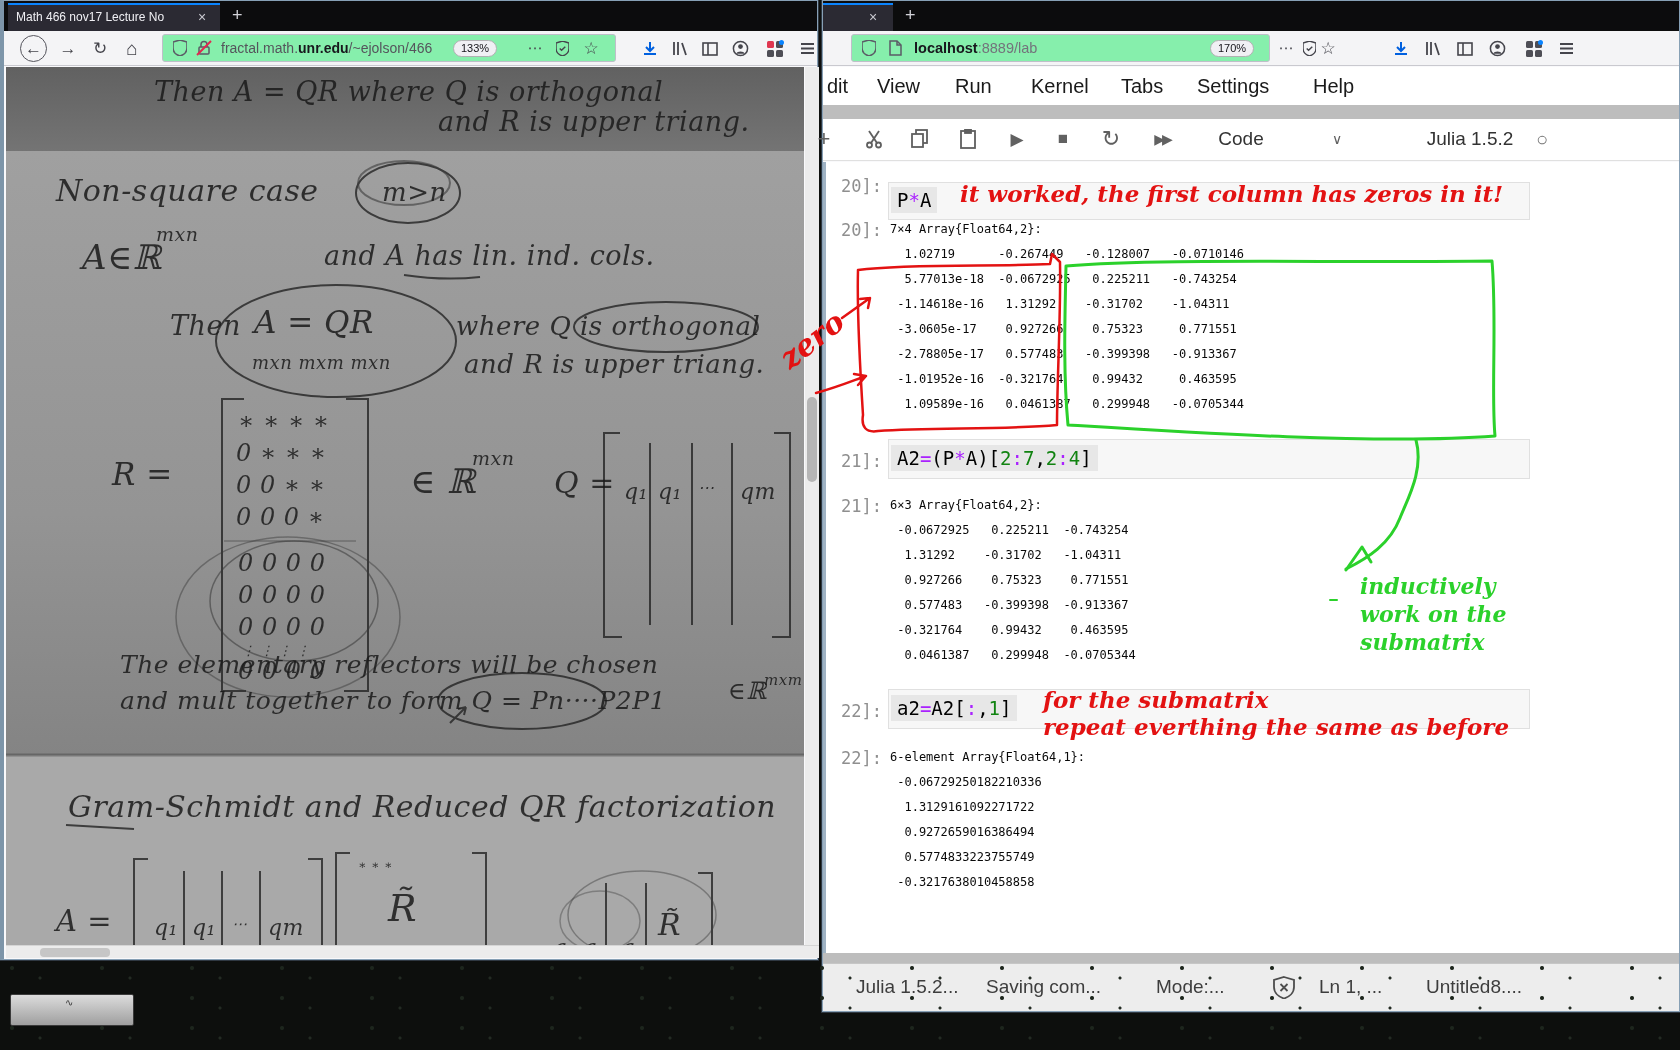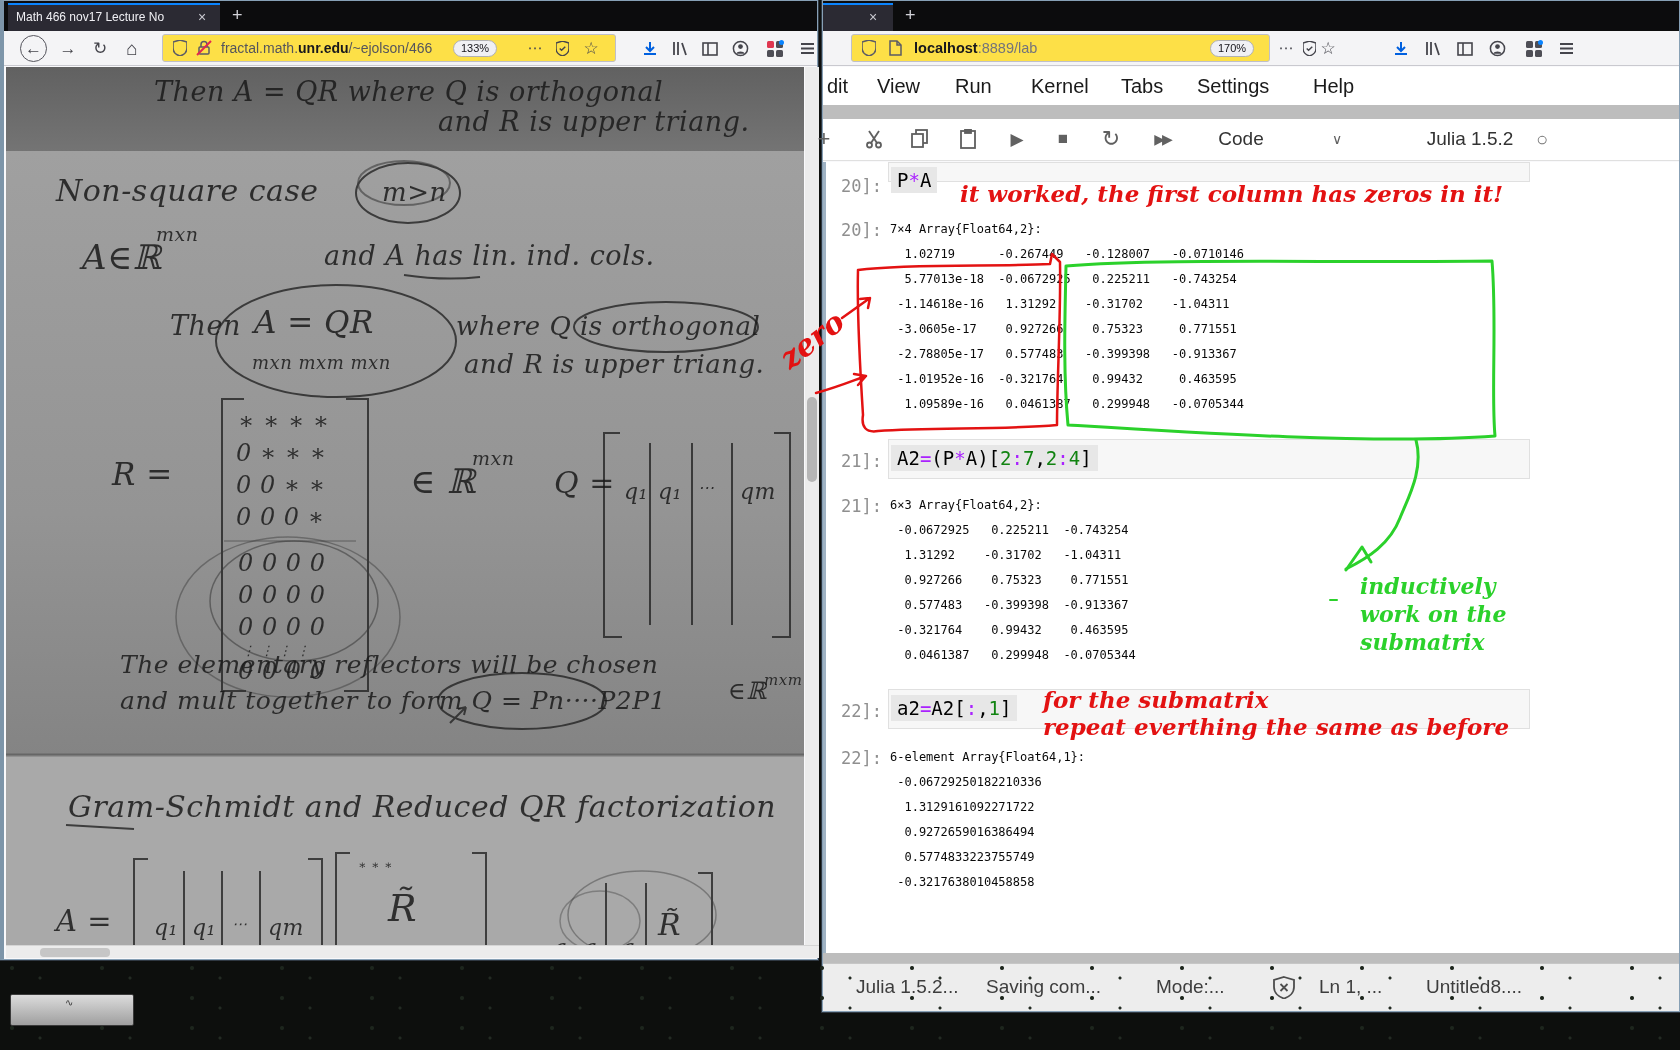--- a/index.html
+++ b/index.html
@@ -7,21 +7,21 @@
   body{position:relative;background:#0d0f0d;font-family:"Liberation Sans",sans-serif}
   .desktop-noise{position:absolute;left:0;top:960px;width:1680px;height:90px;
     background-image:radial-gradient(circle at 12px 8px,#1d261d 1.5px,transparent 2.5px),
                      radial-gradient(circle at 40px 18px,#232b23 1px,transparent 2px);
     background-size:90px 30px}
   .win{position:absolute;background:#f9f9fb;border:1px solid #87a0b5;box-shadow:0 0 0 1px #2f3842}
   .tabbar{position:absolute;left:0;right:0;top:0;height:30px;background:#0c0c0d}
   .tab{position:absolute;top:2px;height:28px;background:#2b2a33;color:#f0f0f4;font-size:12px;overflow:hidden}
   .tabstripe{position:absolute;top:0;left:0;right:0;height:2px;background:#0a84ff}
   .navbar{position:absolute;left:0;right:0;top:30px;height:35px;background:#f4f4f6;border-bottom:1px solid #c9c9cf}
-  .urlbar{position:absolute;top:3px;height:28px;background:#fde047;border:1px solid #bfbfc9;border-radius:3px}
+  .urlbar{position:absolute;top:3px;height:28px;background:#86efac;border:1px solid #bfbfc9;border-radius:3px}
   .zoompill{position:absolute;top:5px;border:1px solid #b1b1b3;background:#f0f0f4;border-radius:9px;font-size:11px;line-height:15px;padding:0 7px;color:#15141a}
   .ni{position:absolute;top:0;height:35px;display:flex;align-items:center;justify-content:center;color:#45454c;font-size:17px}
   .ui{position:absolute;top:0;height:26px;display:flex;align-items:center;justify-content:center;color:#5b5b66}
   .prompt{position:absolute;color:#8f8f8f;font-size:17px;font-family:"DejaVu Sans Mono",monospace;width:56px;text-align:right}
   .editor{position:absolute;background:#f7f7f7;border:1px solid #e0e0e0}
   .codehl{display:inline-block;background:#e7e7e7;padding:2px 6px;font-size:19px;font-family:"DejaVu Sans Mono",monospace;color:#000}
   .tk-op{color:#aa22ff}
   .tk-num{color:#108310}
   pre.out{position:absolute;font-family:"DejaVu Sans Mono",monospace;font-size:12px;line-height:25px;color:#090909;white-space:pre}
   .menuitem{position:absolute;top:8px;font-size:20px;color:#1a1a1a}
@@ -332,21 +332,21 @@
     <span class="tbi" style="left:322px;width:34px;font-size:14px;letter-spacing:-3px;color:#616161">▶▶</span>
     <span class="tbi" style="left:388px;width:60px;font-size:19px;color:#333">Code</span>
     <span class="tbi" style="left:504px;width:20px;font-size:14px;color:#616161">∨</span>
     <span class="tbi" style="left:592px;width:110px;font-size:19px;color:#333">Julia 1.5.2</span>
     <span class="tbi" style="left:708px;width:22px;font-size:20px;color:#757575">○</span>
   </div>
 
   <div style="position:absolute;left:0;right:0;top:161px;height:791px;background:#fff;overflow:hidden;border-left:3px solid #9fb2c3">
 
     <div class="prompt" style="left:0;top:14px">20]:</div>
-    <div class="editor" style="left:62px;top:0;width:642px;height:20px">
+    <div class="editor" style="left:62px;top:20px;width:642px;height:38px">
       <span class="codehl" style="margin:4px 0 0 2px"><span>P</span><span class="tk-op">*</span><span>A</span></span>
     </div>
     <div class="prompt" style="left:0;top:58px">20]:</div>
     <pre class="out" style="left:64px;top:55px">7×4 Array{Float64,2}:
   1.02719      -0.267449   -0.128007   -0.0710146
   5.77013e-18  -0.0672925   0.225211   -0.743254
  -1.14618e-16   1.31292    -0.31702    -1.04311
  -3.0605e-17    0.927266    0.75323     0.771551
  -2.78805e-17   0.577483   -0.399398   -0.913367
  -1.01952e-16  -0.321764    0.99432     0.463595

